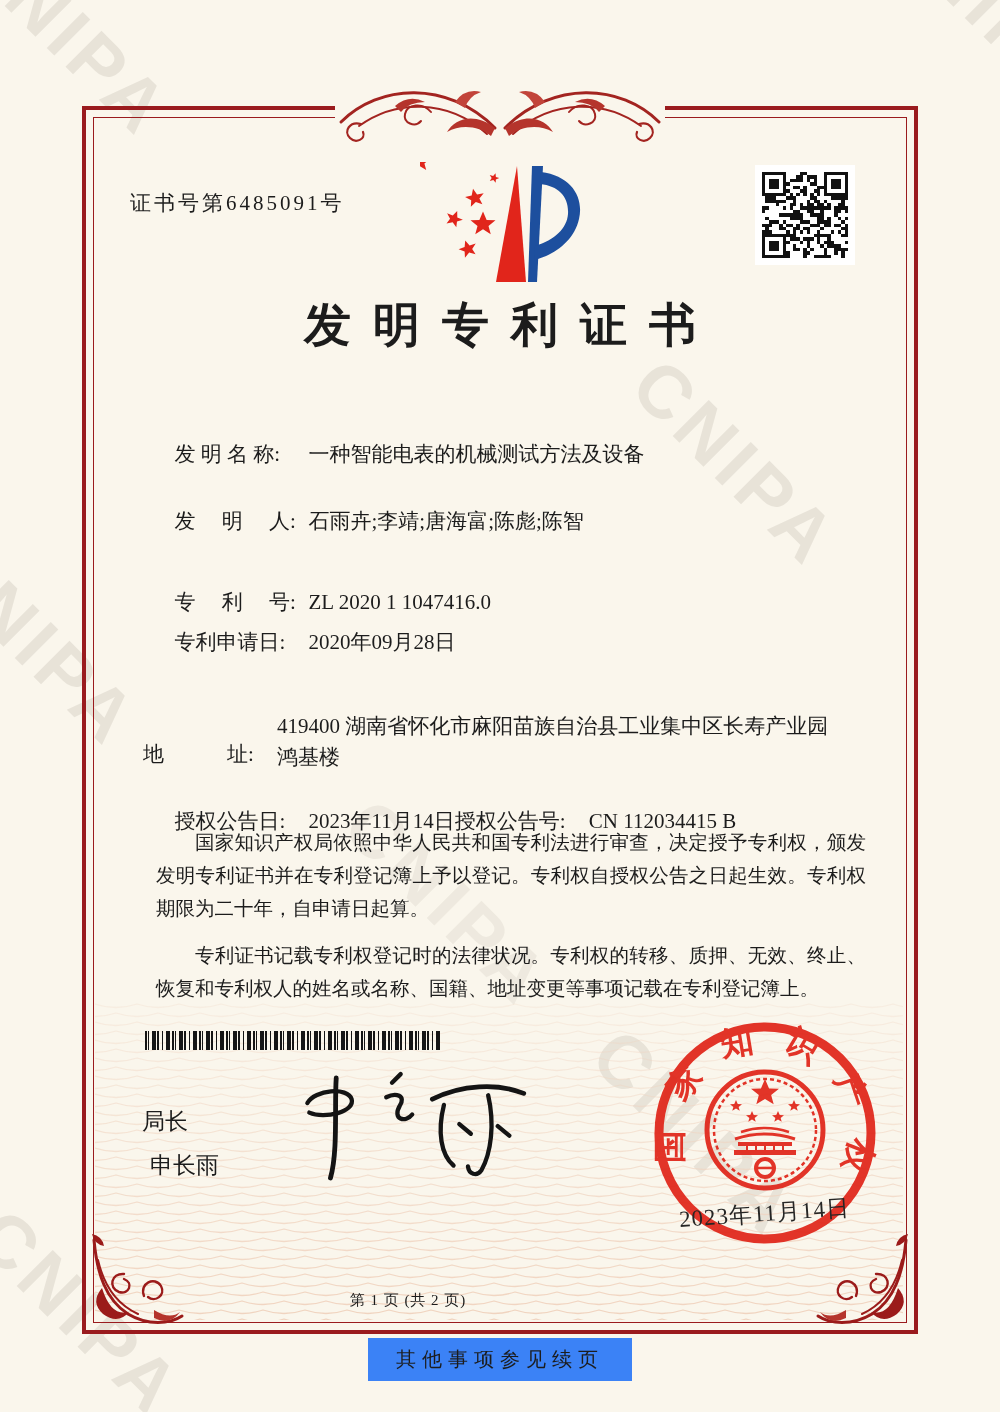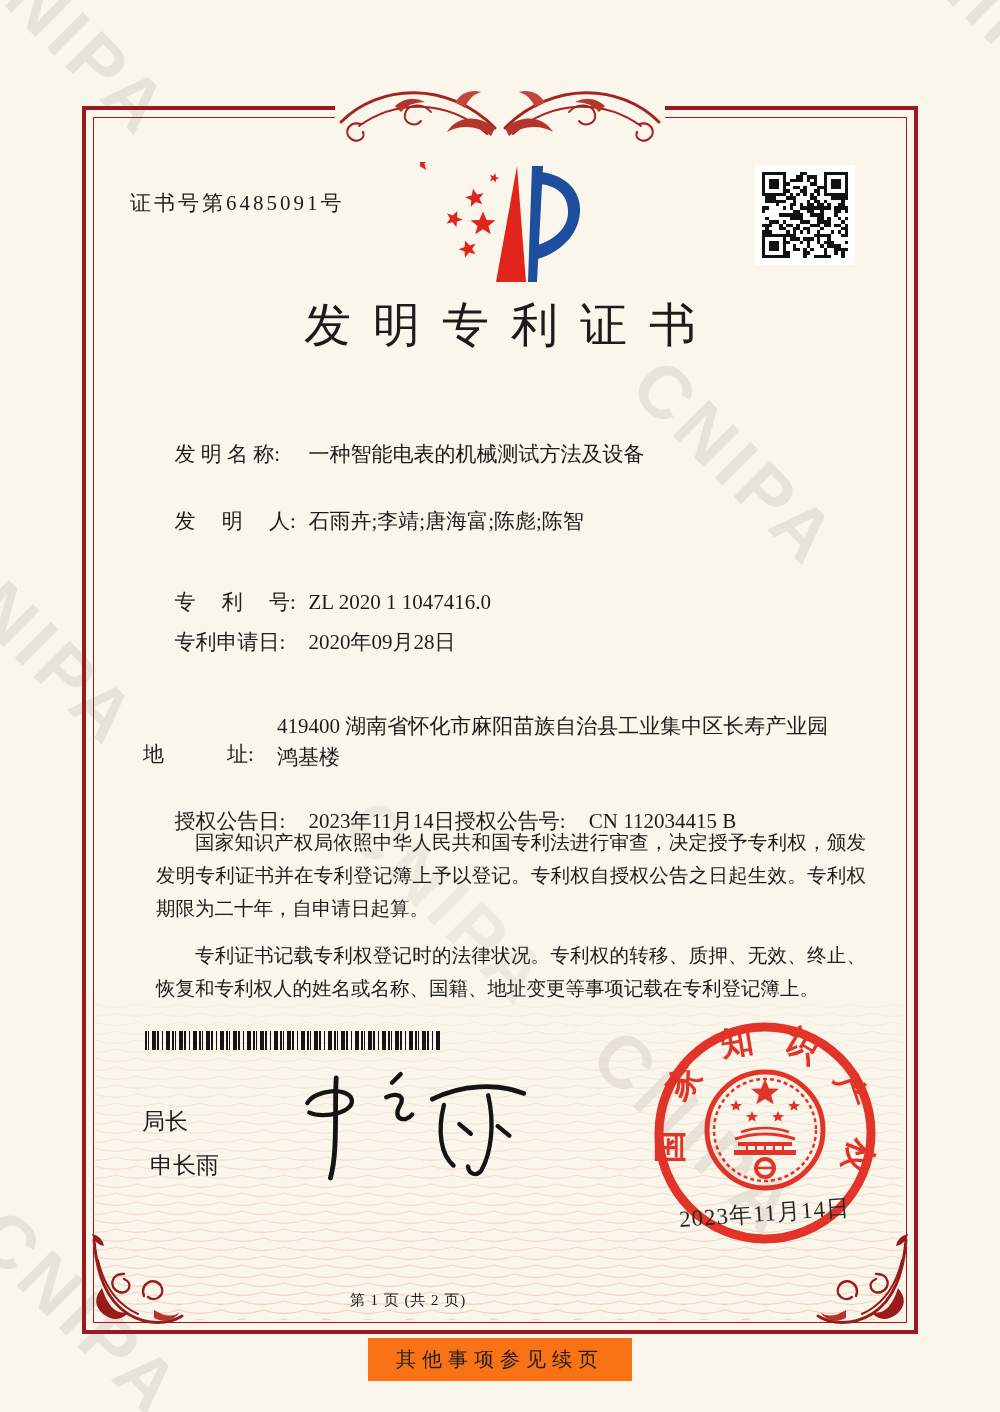--- a/index.html
+++ b/index.html
@@ -40,21 +40,21 @@
   .orn-bl{left:84px;top:1226px;}
   .orn-br{left:812px;top:1226px;transform:scaleX(-1);}
 
   .content{position:absolute;inset:0;z-index:3;}
 
   .cert-no{position:absolute;left:130px;top:189px;font-size:21px;letter-spacing:3px;}
   .logo{position:absolute;left:420px;top:162px;width:164px;height:132px;}
   .qr{position:absolute;left:755px;top:165px;width:100px;height:100px;background:#fff;display:flex;align-items:center;justify-content:center;}
   .qr svg{width:86px;height:86px;}
 
-  .title{position:absolute;left:0;top:294px;width:1000px;text-align:center;font-size:47px;font-weight:normal;
+  .title{position:absolute;left:0;top:294px;width:1000px;text-align:center;font-size:47px;font-weight:bold;
          letter-spacing:22px;text-indent:22px;}
 
   .field{position:absolute;left:143px;font-size:21px;line-height:31px;white-space:pre;}
   .field .lab{display:inline-block;min-width:134px;}
   .field .val{white-space:normal;}
   .f-name{top:408px;}
   .f-inventor{top:475px;}
   .f-patno{top:556px;}
   .f-filing{top:596px;}
   .f-patentee{top:656px;}
@@ -76,21 +76,21 @@
       #151515 17px 18px,transparent 18px 21px,
       #151515 21px 25px,transparent 25px 27px);}
 
   .signer-title{position:absolute;left:142px;top:1106px;font-family:var(--sans);font-size:23px;}
   .signer-name{position:absolute;left:142px;top:1150px;font-family:var(--sans);font-size:23px;margin-left:8px;}
   .signature{position:absolute;left:292px;top:1068px;width:250px;height:120px;}
 
   .seal{position:absolute;left:650px;top:1018px;width:230px;height:230px;}
 
   .page-info{position:absolute;left:0;top:1291px;width:816px;text-align:center;font-size:15px;letter-spacing:1px;}
-  .footer-note{position:absolute;left:50%;top:1338px;transform:translateX(-50%);background:#f97316;
+  .footer-note{position:absolute;left:50%;top:1338px;transform:translateX(-50%);background:#3b82f6;
     padding:8px 28px;font-size:20px;letter-spacing:6px;}
 </style>
 </head>
 <body>
 
 <div class="page">
 
   <div class="wm wm1">CNIPA</div>
   <div class="wm wm2">CNIPA</div>
   <div class="wm wm3">CNIPA</div>

